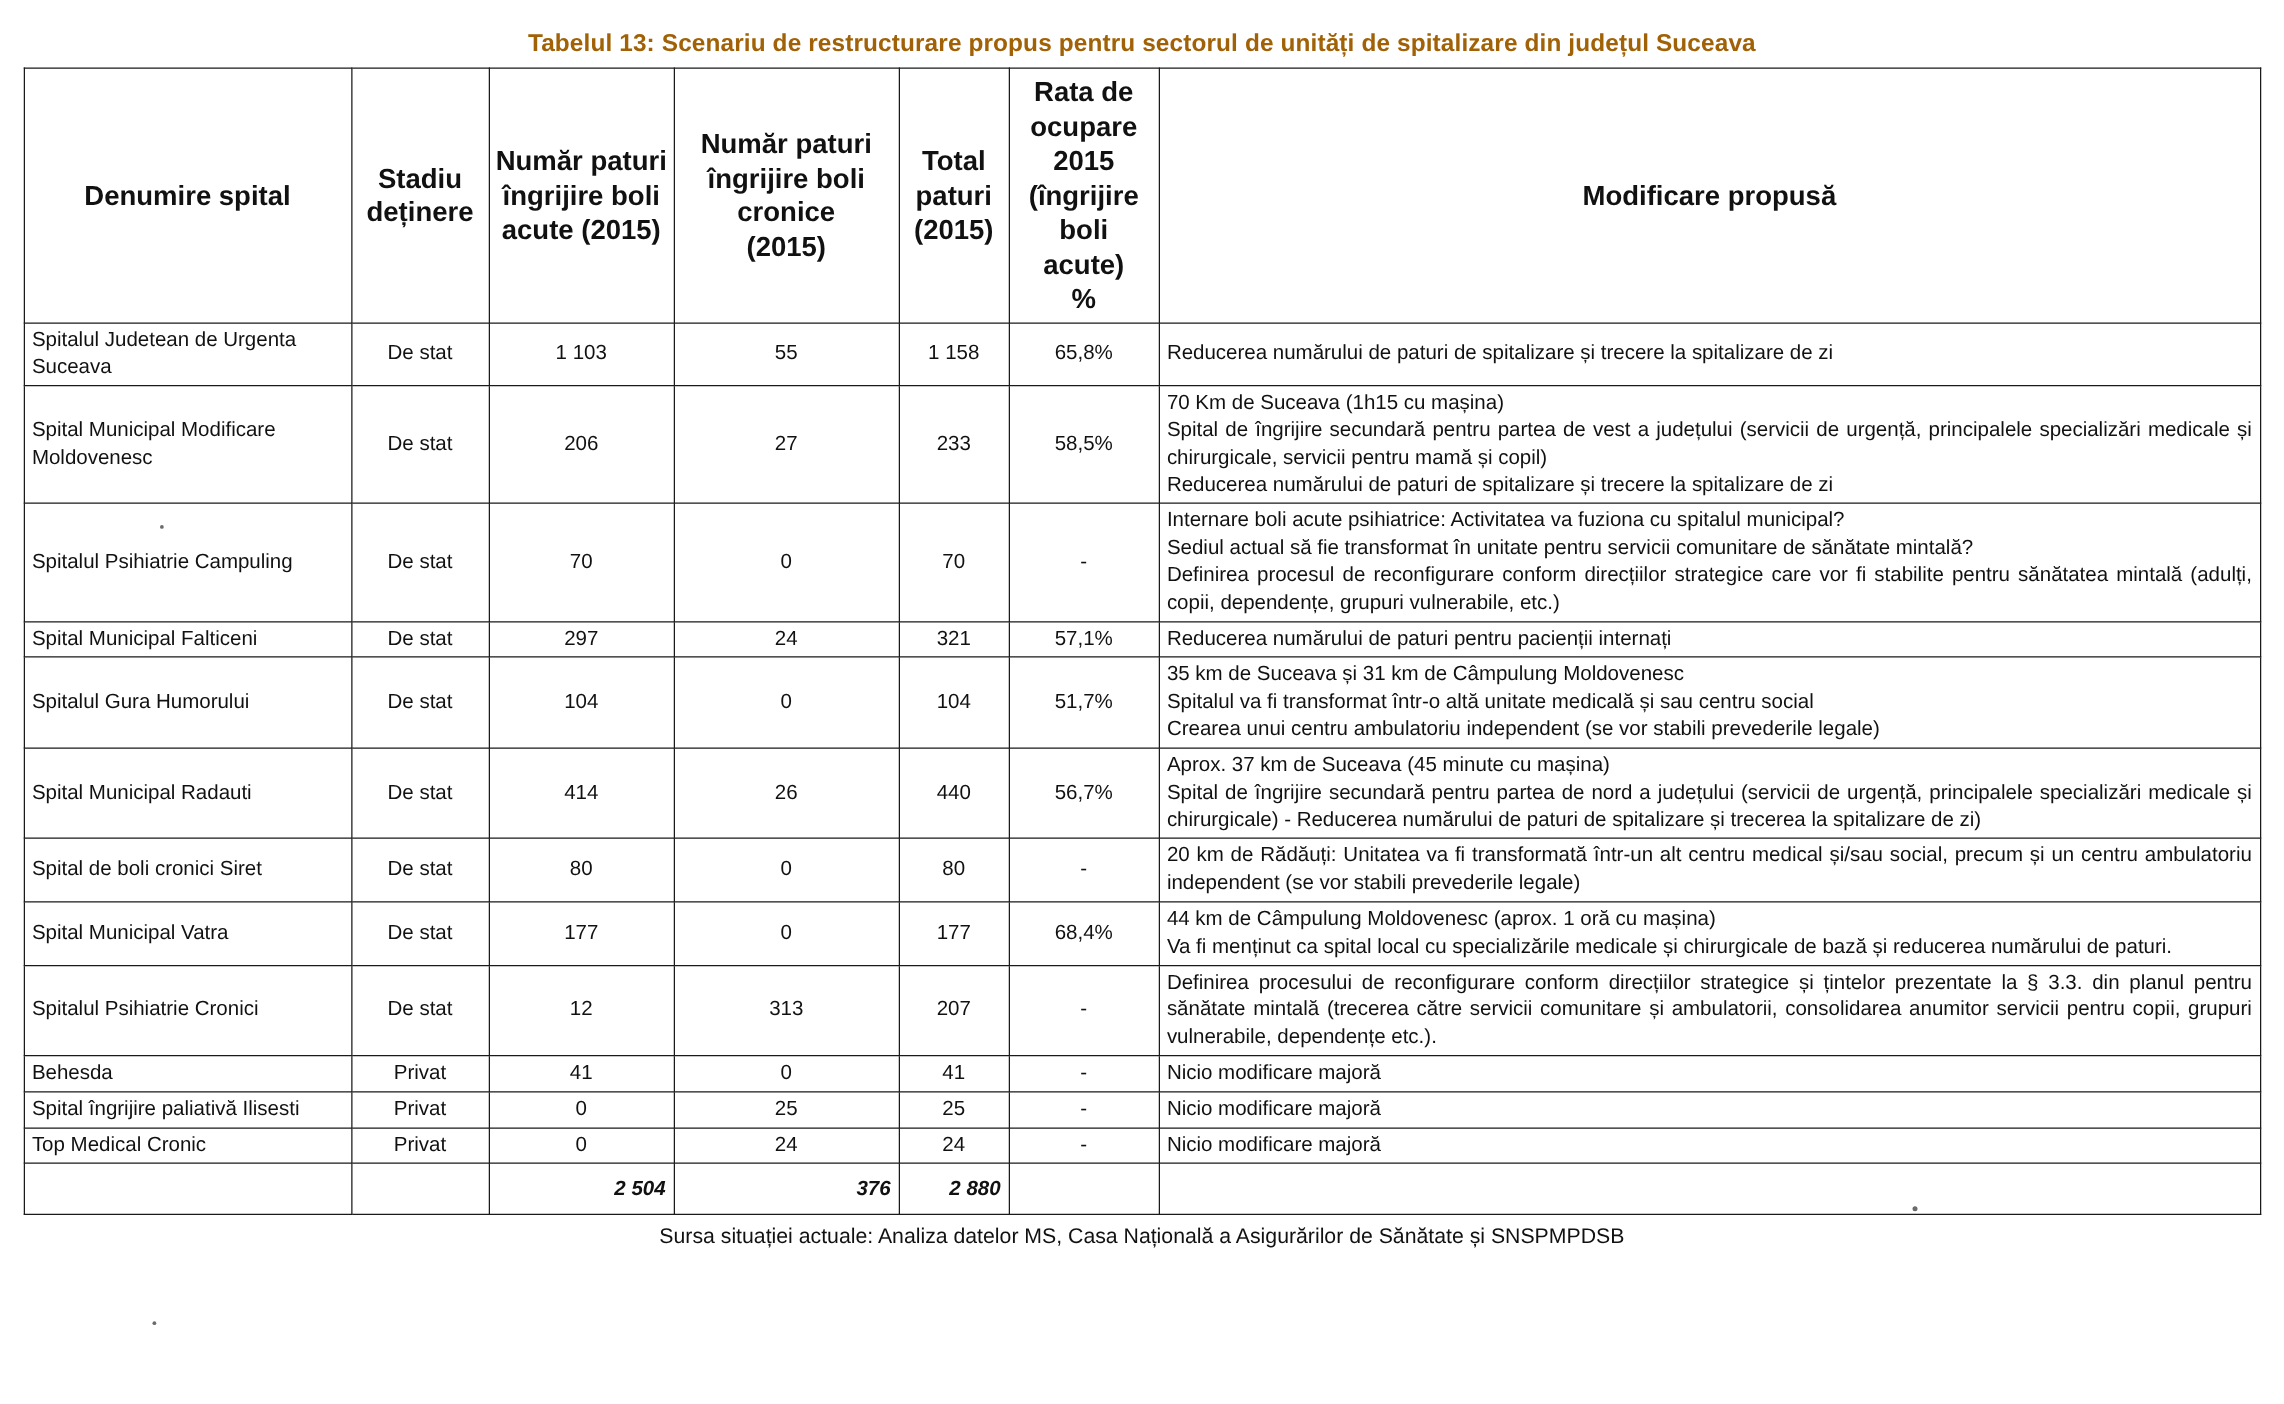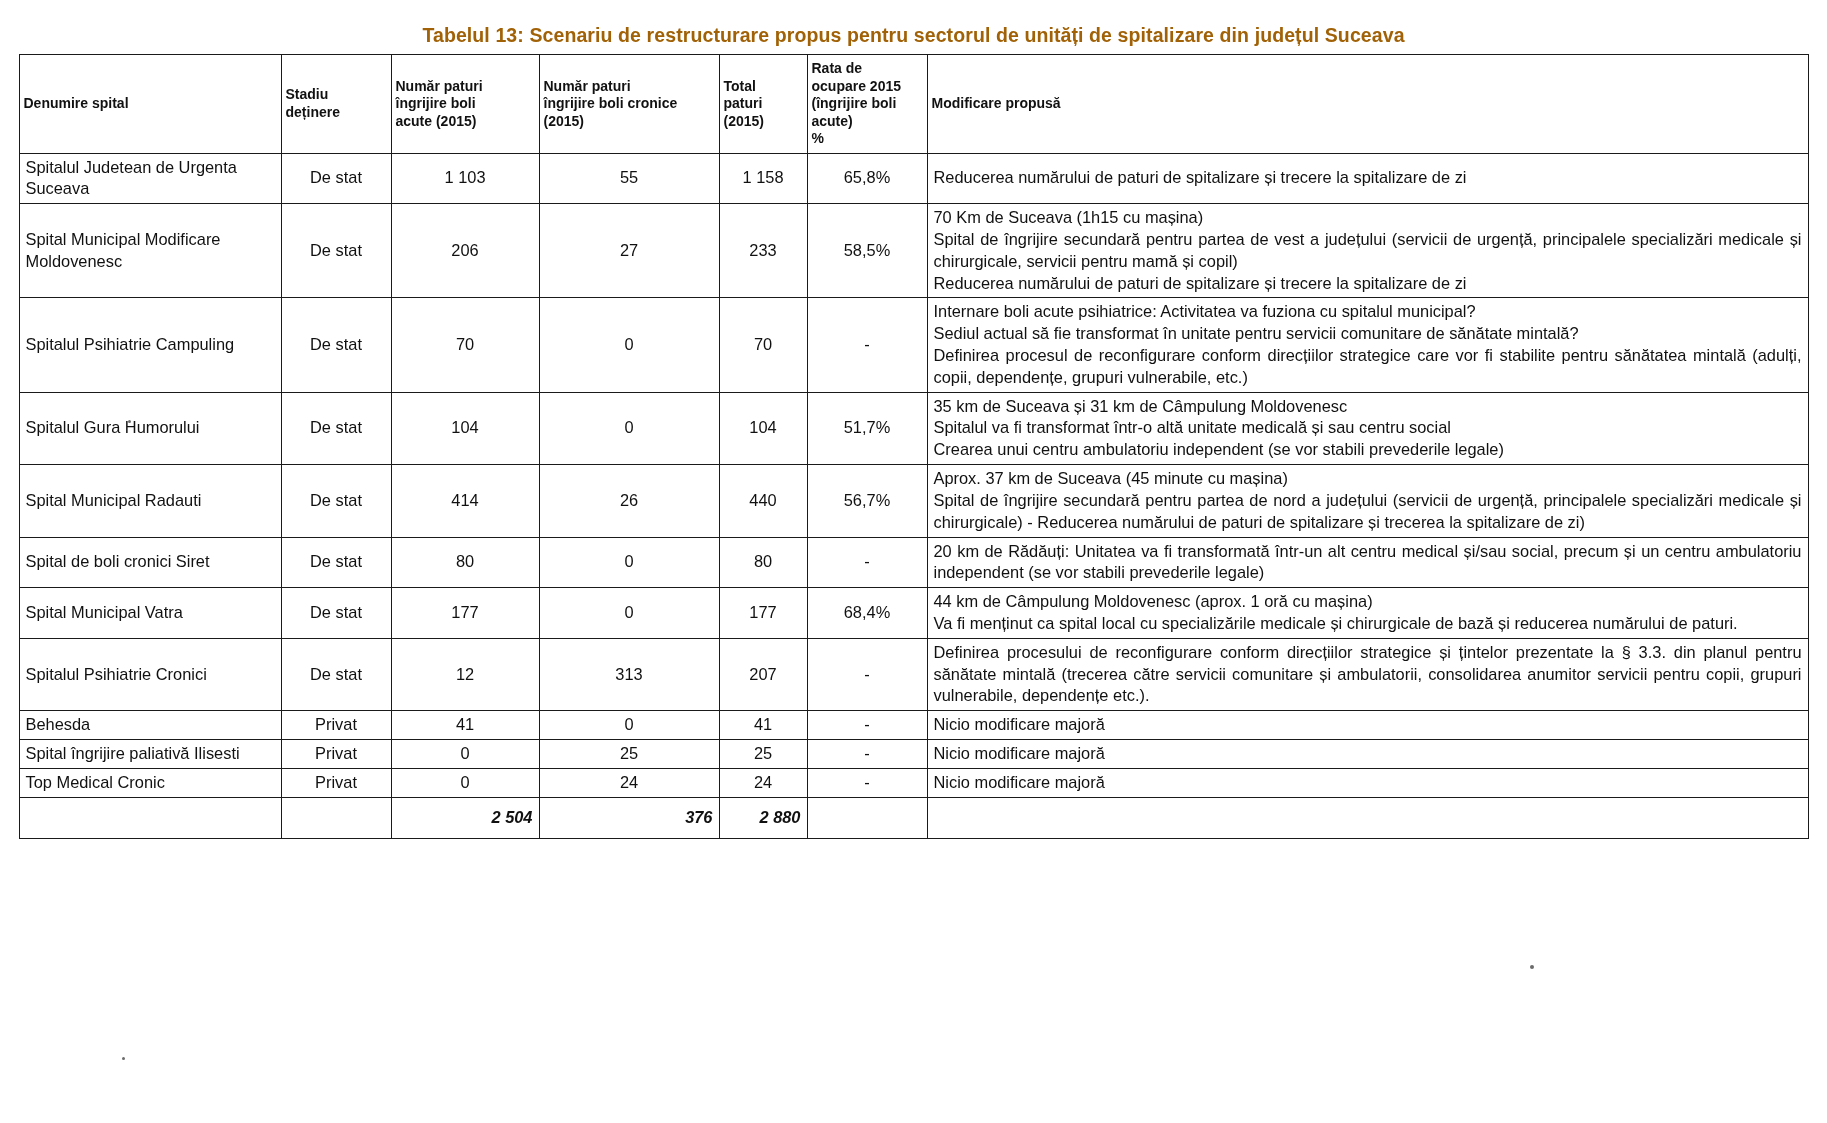--- a/index.html
+++ b/index.html
@@ -40,22 +40,22 @@
   table.main td, table.main th {
     border: 1.6px solid #1a1a1a;
     padding: 3px 6px;
     vertical-align: middle;
     font-size: 16.4px;
     line-height: 1.33;
     color: #111;
   }
   table.main th {
     font-weight: bold;
-    text-align: left;
-    font-size: 14px;
+    text-align: center;
+    font-size: 22px;
     line-height: 1.25;
     padding: 5px 4px;
   }
   .c-name   { width: 262px; text-align: center; }
   .c-stadiu { width: 110px; text-align: center; }
   .c-acute  { width: 148px; text-align: center; }
   .c-cronice{ width: 180px; text-align: center; }
   .c-total  { width: 88px;  text-align: center; }
   .c-rata   { width: 120px; text-align: center; }
   .c-mod    { width: 881px; text-align: left; }
@@ -164,20 +164,31 @@
           <td class="num">0</td>
           <td class="num">70</td>
           <td class="num">-</td>
           <td class="mod">
             <span class="line">Internare boli acute psihiatrice: Activitatea va fuziona cu spitalul municipal?</span>
             <span class="line">Sediul actual să fie transformat în unitate pentru servicii comunitare de sănătate mintală?</span>
             <span class="line j">Definirea procesul de reconfigurare conform direcțiilor strategice care vor fi stabilite pentru sănătatea mintală (adulți, copii, dependențe, grupuri vulnerabile, etc.)</span>
           </td>
         </tr>
         <tr>
+          <td class="hospital"><span>Spital Municipal Falticeni</span></td>
+          <td class="num">De stat</td>
+          <td class="num">297</td>
+          <td class="num">24</td>
+          <td class="num">321</td>
+          <td class="num">57,1%</td>
+          <td class="mod">
+            <span class="line">Reducerea numărului de paturi pentru pacienții internați</span>
+          </td>
+        </tr>
+        <tr>
           <td class="hospital"><span>Spitalul Gura Humorului</span></td>
           <td class="num">De stat</td>
           <td class="num">104</td>
           <td class="num">0</td>
           <td class="num">104</td>
           <td class="num">51,7%</td>
           <td class="mod">
             <span class="line">35 km de Suceava și 31 km de Câmpulung Moldovenesc</span>
             <span class="line">Spitalul va fi transformat într-o altă unitate medicală și sau centru social</span>
             <span class="line">Crearea unui centru ambulatoriu independent (se vor stabili prevederile legale)</span>
@@ -267,17 +278,18 @@
           <td class="num"></td>
           <td class="total-num">2 504</td>
           <td class="total-num">376</td>
           <td class="total-num">2 880</td>
           <td class="num"></td>
           <td class="mod"></td>
         </tr>
       </tbody>
   </table>
 
+  <div class="source">Sursa situației actuale: Analiza datelor MS, Casa Națională a Asigurărilor de Sănătate și SNSPMPDSB</div>
 
   <div class="speck" style="left:1530px; top:965px; width:4px; height:4px;"></div>
   <div class="speck" style="left:122px; top:1057px; width:3px; height:3px;"></div>
   <div class="speck" style="left:128px; top:420px; width:3px; height:3px;"></div>
 </div>
 
 </body></html>

